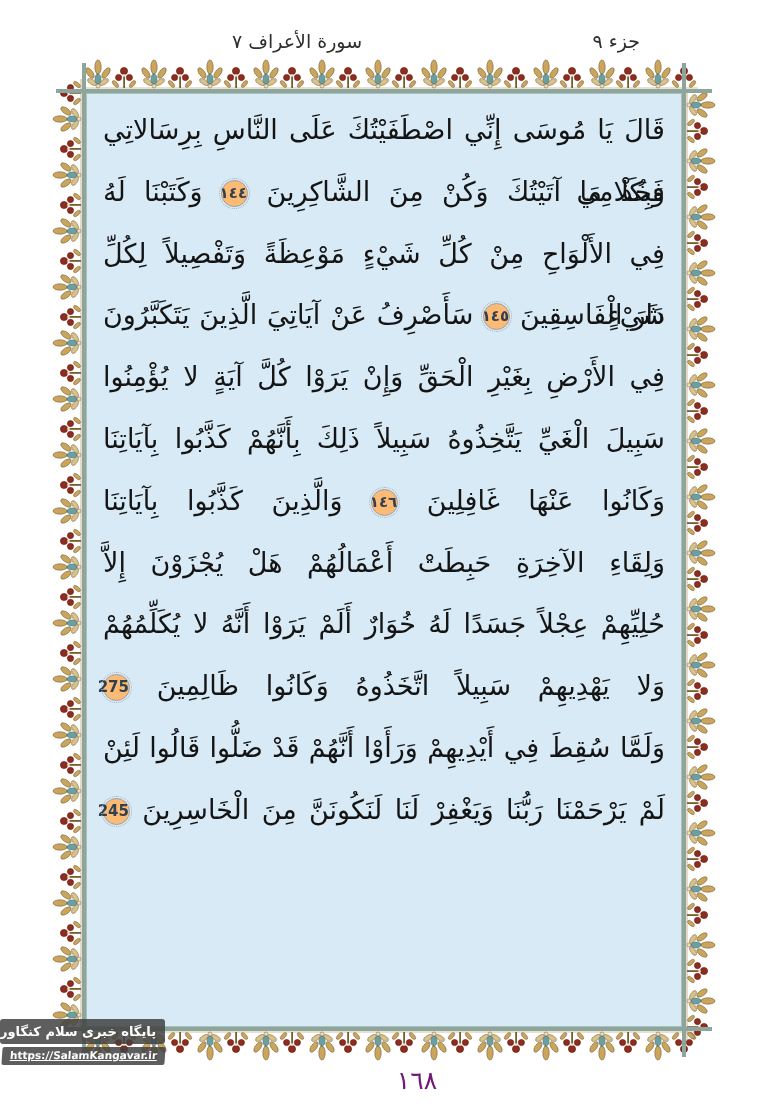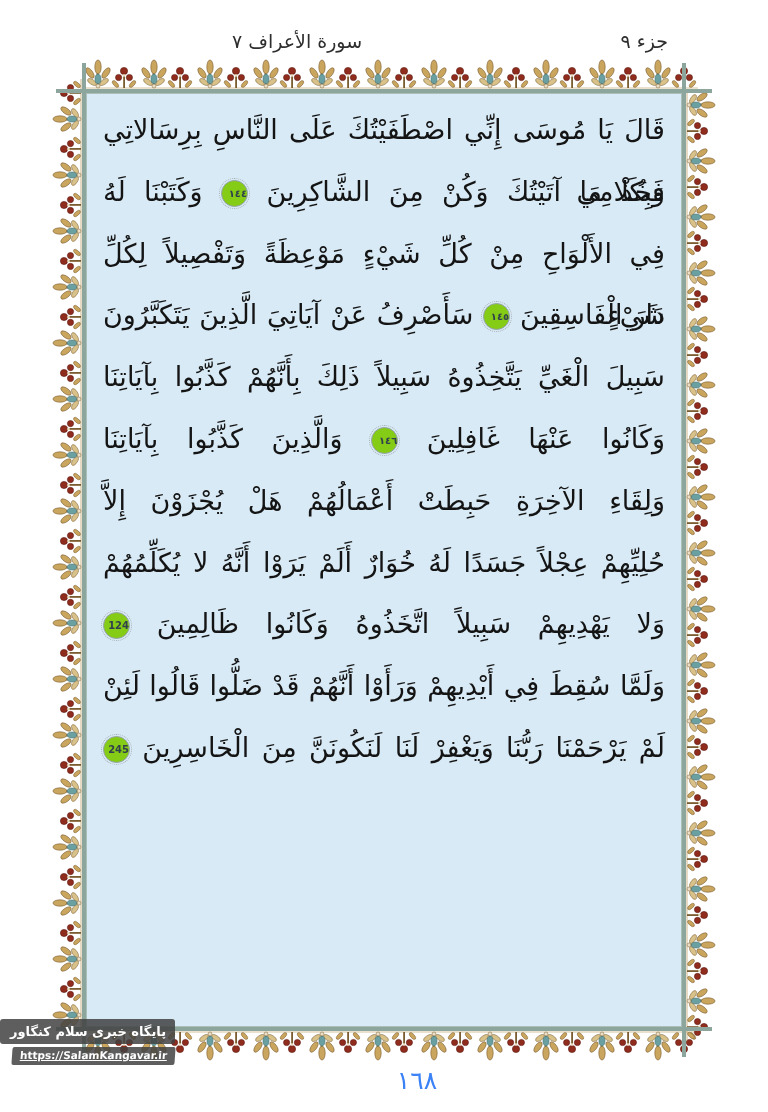--- a/index.html
+++ b/index.html
@@ -12,21 +12,21 @@
   }
   .page { position:absolute; inset:0; background:#ffffff; }
 
   
   .hdr {
     position:absolute; top:24px; height:34px;
     font-size:19px; color:#2e2e2e; line-height:34px;
     font-family:"DejaVu Sans", sans-serif;
   }
   .hdr-surah { left:192px;margin-left:40px; }
-  .hdr-juz   { right:100px; }
+  .hdr-juz   { right:128px; }
 
   
   .frame {
     position:absolute; left:82px; top:89px; width:604px; height:942px;
     border:4px solid #8da69d;
     background:#d8eaf5;
     box-shadow: inset 0 0 0 1px #a9bfb7;
   }
   .oshoot { position:absolute; background:#8da69d; }
   
@@ -65,56 +65,56 @@
     font-family:"DejaVu Sans", sans-serif;
   }
   .ayah {
     display:inline-block;
     width:27px; height:27px;
     line-height:25px;
     border-radius:50%;
     border:1.4px solid #95a1ac;
     outline:1px dotted #a8b2bc;
     outline-offset:1px;
-    background:#84cc16;
+    background:#fdba74;
     color:#31404d;
-    font-size:10px;
+    font-size:15px;
     text-align:center;
     vertical-align:middle;
     font-weight:bold;
   }
 
   
   .watermark { position:absolute; left:0; top:1019px; z-index:5; direction:rtl; }
   .wm1 {
     display:inline-block;
     background:rgba(66,66,66,0.85);
     color:#ffffff; font-weight:bold;
     font-size:13px; line-height:17px;
-    padding:4px 9px 4px 10px;
+    padding:4px 9px 4px 0;
     border-radius:3px;
     font-family:"DejaVu Sans", sans-serif;
   }
   .wm2 {
     display:inline-block;
     background:rgba(66,66,66,0.85);
     color:#ffffff; font-weight:bold;
     font-size:10.5px; line-height:13px;
     padding:2px 8px 3px 8px;
     margin-top:1px;
     border-radius:2px;
     text-decoration:underline;
     direction:ltr;
     transform:skewX(-4deg);
   }
 
   
   .pagenum {
     position:absolute; top:1066px; left:0; width:768px;
-    text-align:center; font-size:25px; color:#3b82f6;
+    text-align:center; font-size:25px; color:#701a75;
     padding-left:66px; 
     font-family:"DejaVu Sans", sans-serif;
   }
 </style>
 </head>
 <body>
 
 <svg width="0" height="0" style="position:absolute" aria-hidden="true">
   <defs>
     <g id="bmotif">
@@ -218,25 +218,26 @@
   <div class="oshoot os-bl-h"></div>
   <div class="oshoot os-bl-v"></div>
   <div class="oshoot os-br-h"></div>
   <div class="oshoot os-br-v"></div>
 
   <div class="text-field" id="quran-lines">
       <div class="qline"><span>قَالَ يَا مُوسَى إِنِّي اصْطَفَيْتُكَ عَلَى النَّاسِ بِرِسَالاتِي وَبِكَلامِي</span> </div>
       <div class="qline"><span>فَخُذْ مَا آتَيْتُكَ وَكُنْ مِنَ الشَّاكِرِينَ</span> <span class="ayah">١٤٤</span> <span>وَكَتَبْنَا لَهُ</span> </div>
       <div class="qline"><span>فِي الأَلْوَاحِ مِنْ كُلِّ شَيْءٍ مَوْعِظَةً وَتَفْصِيلاً لِكُلِّ شَيْءٍ</span> </div>
       <div class="qline"><span>دَارَ الْفَاسِقِينَ</span> <span class="ayah">١٤٥</span> <span>سَأَصْرِفُ عَنْ آيَاتِيَ الَّذِينَ يَتَكَبَّرُونَ</span> </div>
+      <div class="qline"><span>فِي الأَرْضِ بِغَيْرِ الْحَقِّ وَإِنْ يَرَوْا كُلَّ آيَةٍ لا يُؤْمِنُوا</span> </div>
       <div class="qline"><span>سَبِيلَ الْغَيِّ يَتَّخِذُوهُ سَبِيلاً ذَلِكَ بِأَنَّهُمْ كَذَّبُوا بِآيَاتِنَا</span> </div>
       <div class="qline"><span>وَكَانُوا عَنْهَا غَافِلِينَ</span> <span class="ayah">١٤٦</span> <span>وَالَّذِينَ كَذَّبُوا بِآيَاتِنَا</span> </div>
       <div class="qline"><span>وَلِقَاءِ الآخِرَةِ حَبِطَتْ أَعْمَالُهُمْ هَلْ يُجْزَوْنَ إِلاَّ</span> </div>
       <div class="qline"><span>حُلِيِّهِمْ عِجْلاً جَسَدًا لَهُ خُوَارٌ أَلَمْ يَرَوْا أَنَّهُ لا يُكَلِّمُهُمْ</span> </div>
-      <div class="qline"><span>وَلا يَهْدِيهِمْ سَبِيلاً اتَّخَذُوهُ وَكَانُوا ظَالِمِينَ</span> <span class="ayah">124</span> </div>
+      <div class="qline"><span>وَلا يَهْدِيهِمْ سَبِيلاً اتَّخَذُوهُ وَكَانُوا ظَالِمِينَ</span> <span class="ayah">275</span> </div>
       <div class="qline"><span>وَلَمَّا سُقِطَ فِي أَيْدِيهِمْ وَرَأَوْا أَنَّهُمْ قَدْ ضَلُّوا قَالُوا لَئِنْ</span> </div>
       <div class="qline"><span>لَمْ يَرْحَمْنَا رَبُّنَا وَيَغْفِرْ لَنَا لَنَكُونَنَّ مِنَ الْخَاسِرِينَ</span> <span class="ayah">245</span> </div>
     </div>
 
   <div class="watermark">
     <span class="wm1">پایگاه خبری سلام کنگاور</span><br>
     <span class="wm2">https://SalamKangavar.ir</span>
   </div>
 
   <div class="pagenum">١٦٨</div>

